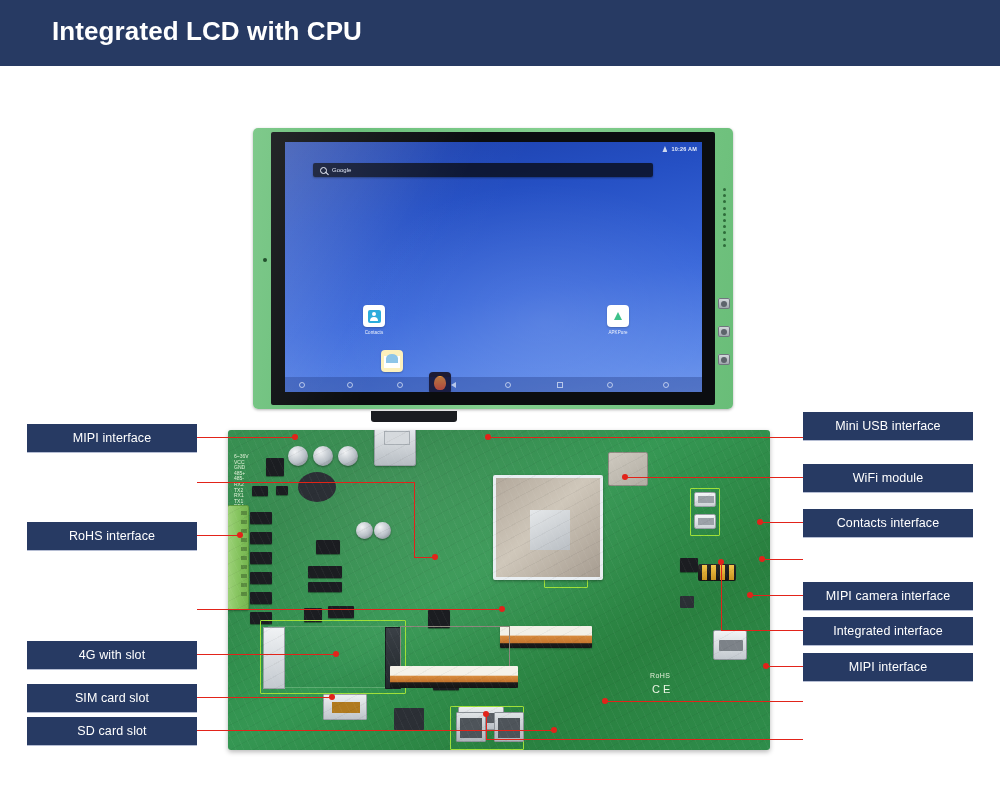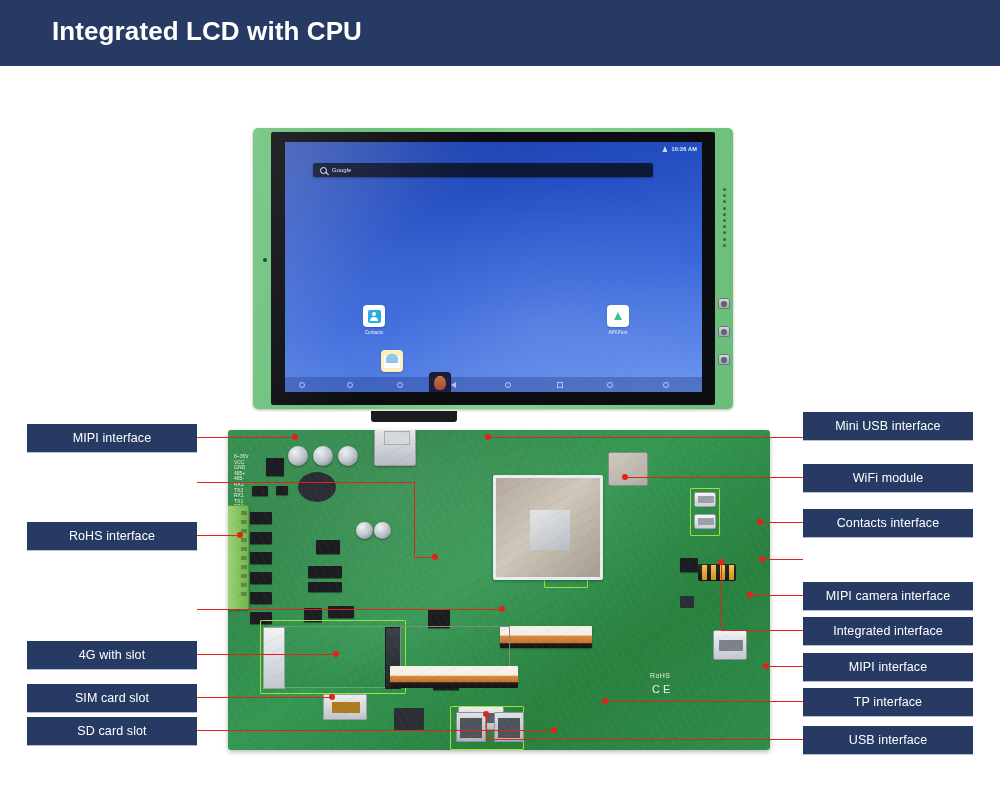--- a/index.html
+++ b/index.html
@@ -457,26 +457,20 @@
   <div class="leader lead-h" style="left:721px; top:630px; width:82px;"></div>
   <div class="leader lead-v" style="left:721px; top:562px; height:68px;"></div>
   <div class="dot" style="left:718px; top:559px;"></div>
 
   <div class="label right" style="top:653px">
       <span>MIPI interface</span>
     </div>
   <div class="leader lead-h" style="left:766px; top:666px; width:37px;"></div>
   <div class="dot" style="left:763px; top:663px;"></div>
 
-  <div class="label right" style="top:688px">
-      <span>TP interface</span>
-    </div>
   <div class="leader lead-h" style="left:605px; top:701px; width:198px;"></div>
   <div class="dot" style="left:602px; top:698px;"></div>
 
-  <div class="label right" style="top:726px">
-      <span>USB interface</span>
-    </div>
   <div class="leader lead-h" style="left:486px; top:739px; width:317px;"></div>
   <div class="leader lead-v" style="left:486px; top:714px; height:25px;"></div>
   <div class="dot" style="left:483px; top:711px;"></div>
 
 </div>
 
 </body></html>

